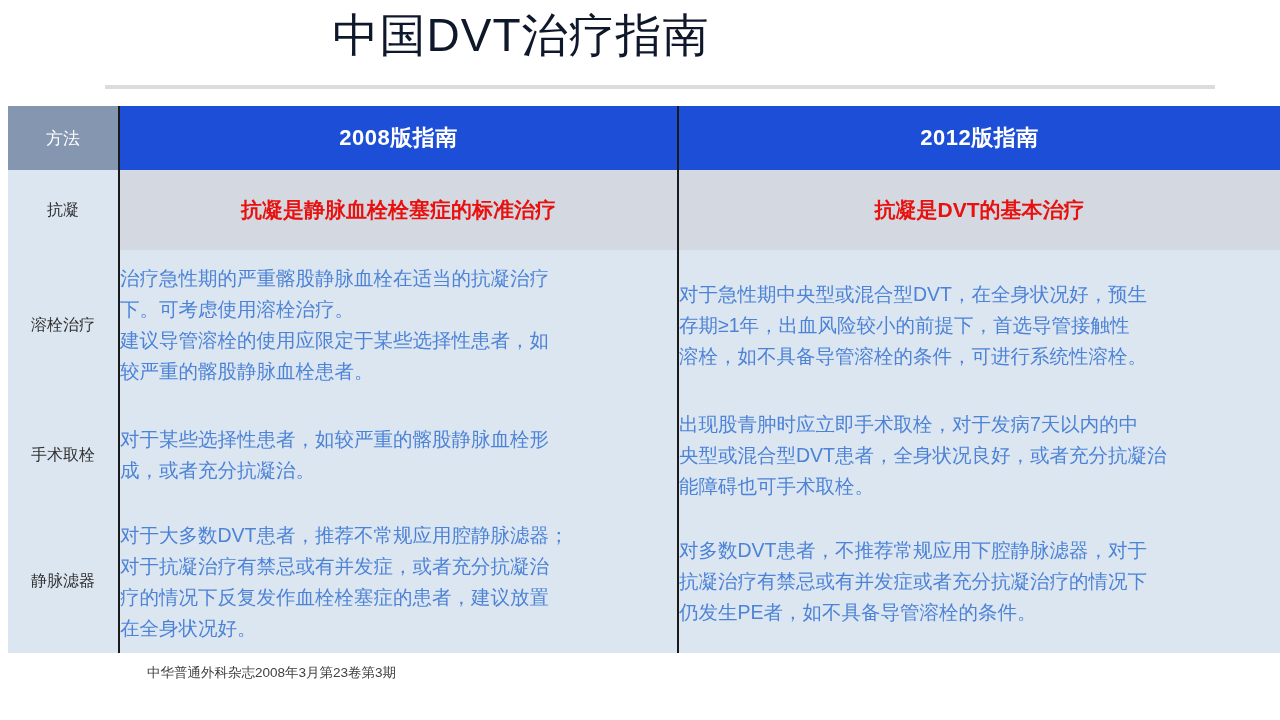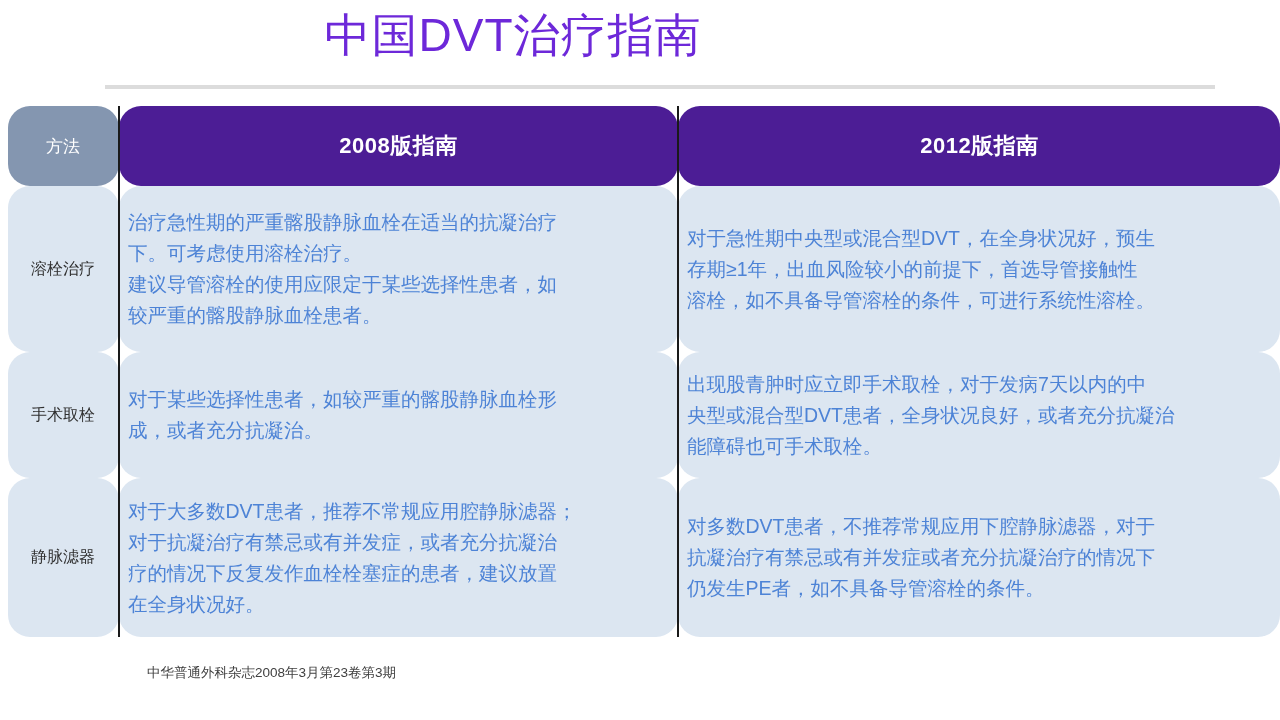--- a/index.html
+++ b/index.html
@@ -12,27 +12,27 @@
     background: #ffffff;
     font-family: "Liberation Sans", "DejaVu Sans", sans-serif;
     overflow: hidden;
     position: relative;
   }
 
   
   #slide-title {
     position: absolute;
     top: 4px;
-    left: 2px;
+    left: 10px;
     width: 1022px;
     text-align: center;
     font-size: 46px;
     line-height: 62px;
     letter-spacing: 1px;
-    color: #6d28d9;
+    color: #0f172a;
     font-weight: 400;
     white-space: nowrap;
   }
 
   #title-rule {
     position: absolute;
     top: 85px;
     left: 105px;
     width: 1110px;
     height: 4px;
@@ -44,32 +44,31 @@
     position: absolute;
     top: 106px;
     left: 8px;
     width: 1272px;
     border-collapse: collapse;
     table-layout: fixed;
   }
 
   #guideline-table td {
     vertical-align: middle;
-    padding: 8px;
-    border-radius: 22px;
+    padding: 0;
   }
 
   
   col.c-method { width: 111px; }
   col.c-2008   { width: 559px; }
   col.c-2012   { width: 602px; }
 
   
   tr.header-row td {
-    background: #4c1d95;
+    background: #1d4ed8;
     height: 64px;
     color: #ffffff;
     text-align: center;
     font-weight: bold;
   }
   tr.header-row td.th-method {
     font-size: 17px;
     font-weight: normal;
     background: #8496b0;
   }
@@ -145,20 +144,25 @@
     <col class="c-2008">
     <col class="c-2012">
   </colgroup>
   <tbody>
     <tr class="header-row">
       <td class="th-method">方法</td>
       <td class="th-guide rule-left">2008版指南</td>
       <td class="th-guide rule-left">2012版指南</td>
     </tr>
 
+    <tr class="row-antico">
+      <td class="method-cell">抗凝</td>
+      <td class="highlight-cell rule-left">抗凝是静脉血栓栓塞症的标准治疗</td>
+      <td class="highlight-cell rule-left">抗凝是DVT的基本治疗</td>
+    </tr>
 
     <tr class="row-thromb">
       <td class="method-cell">溶栓治疗</td>
       <td class="content-cell rule-left">
         <span class="cell-text">
           <span class="ln">治疗急性期的严重髂股静脉血栓在适当的抗凝治疗</span>
           <span class="ln">下。可考虑使用溶栓治疗。</span>
           <span class="ln">建议导管溶栓的使用应限定于某些选择性患者，如</span>
           <span class="ln">较严重的髂股静脉血栓患者。</span>
         </span>

